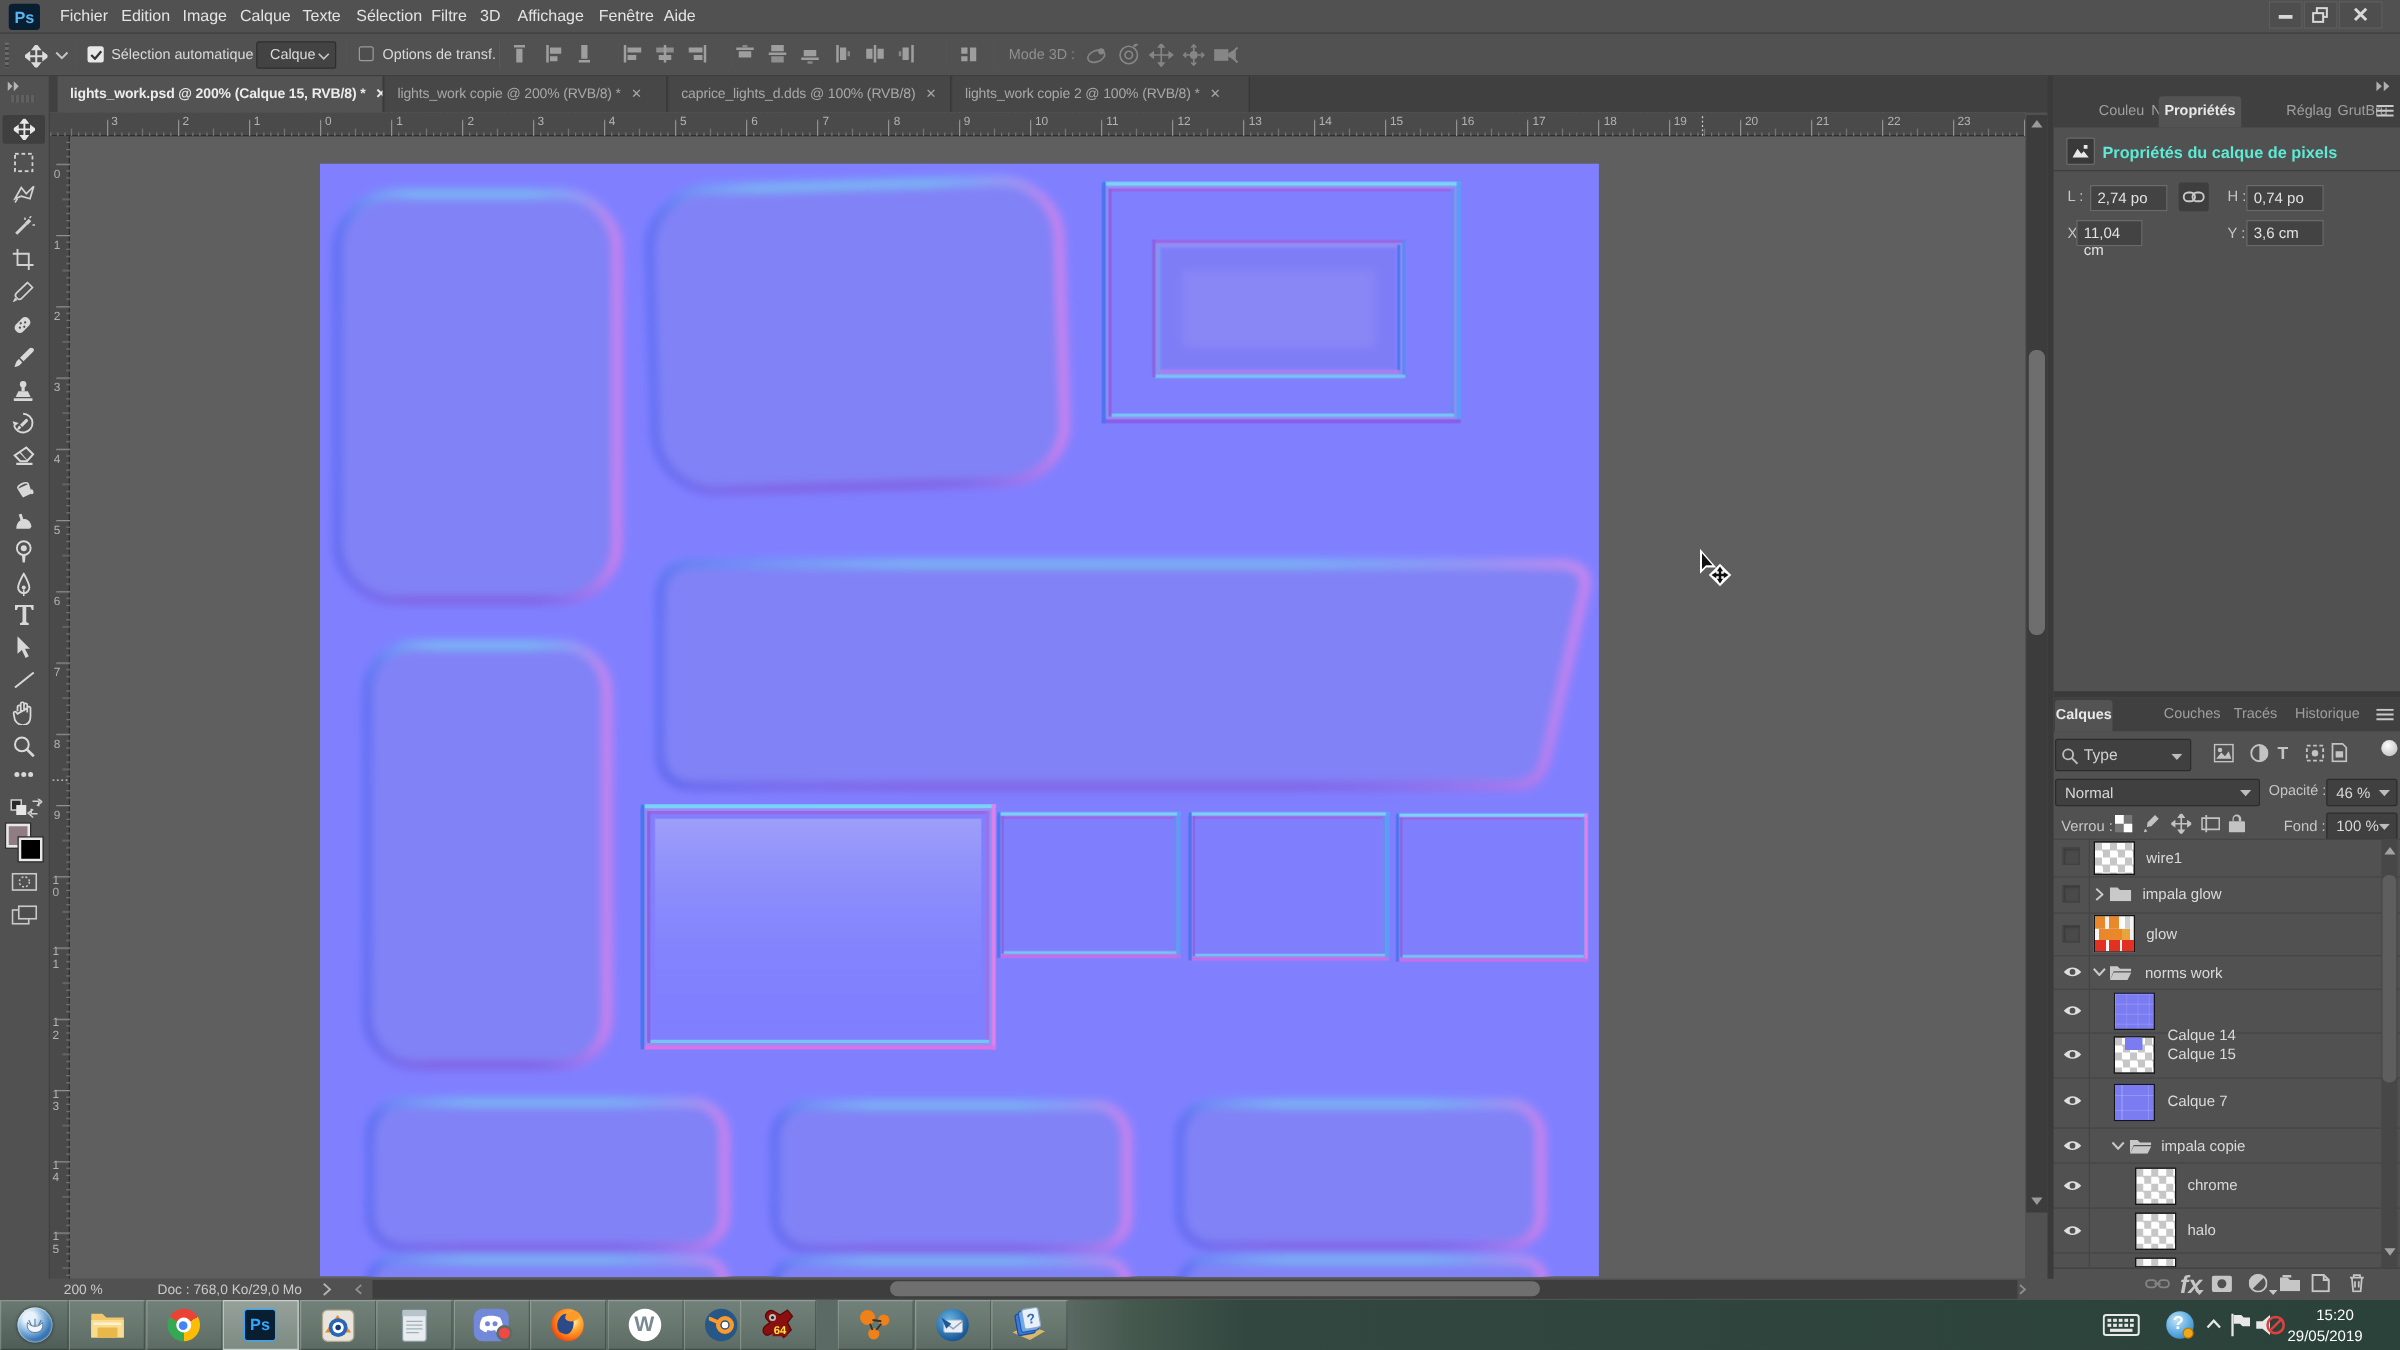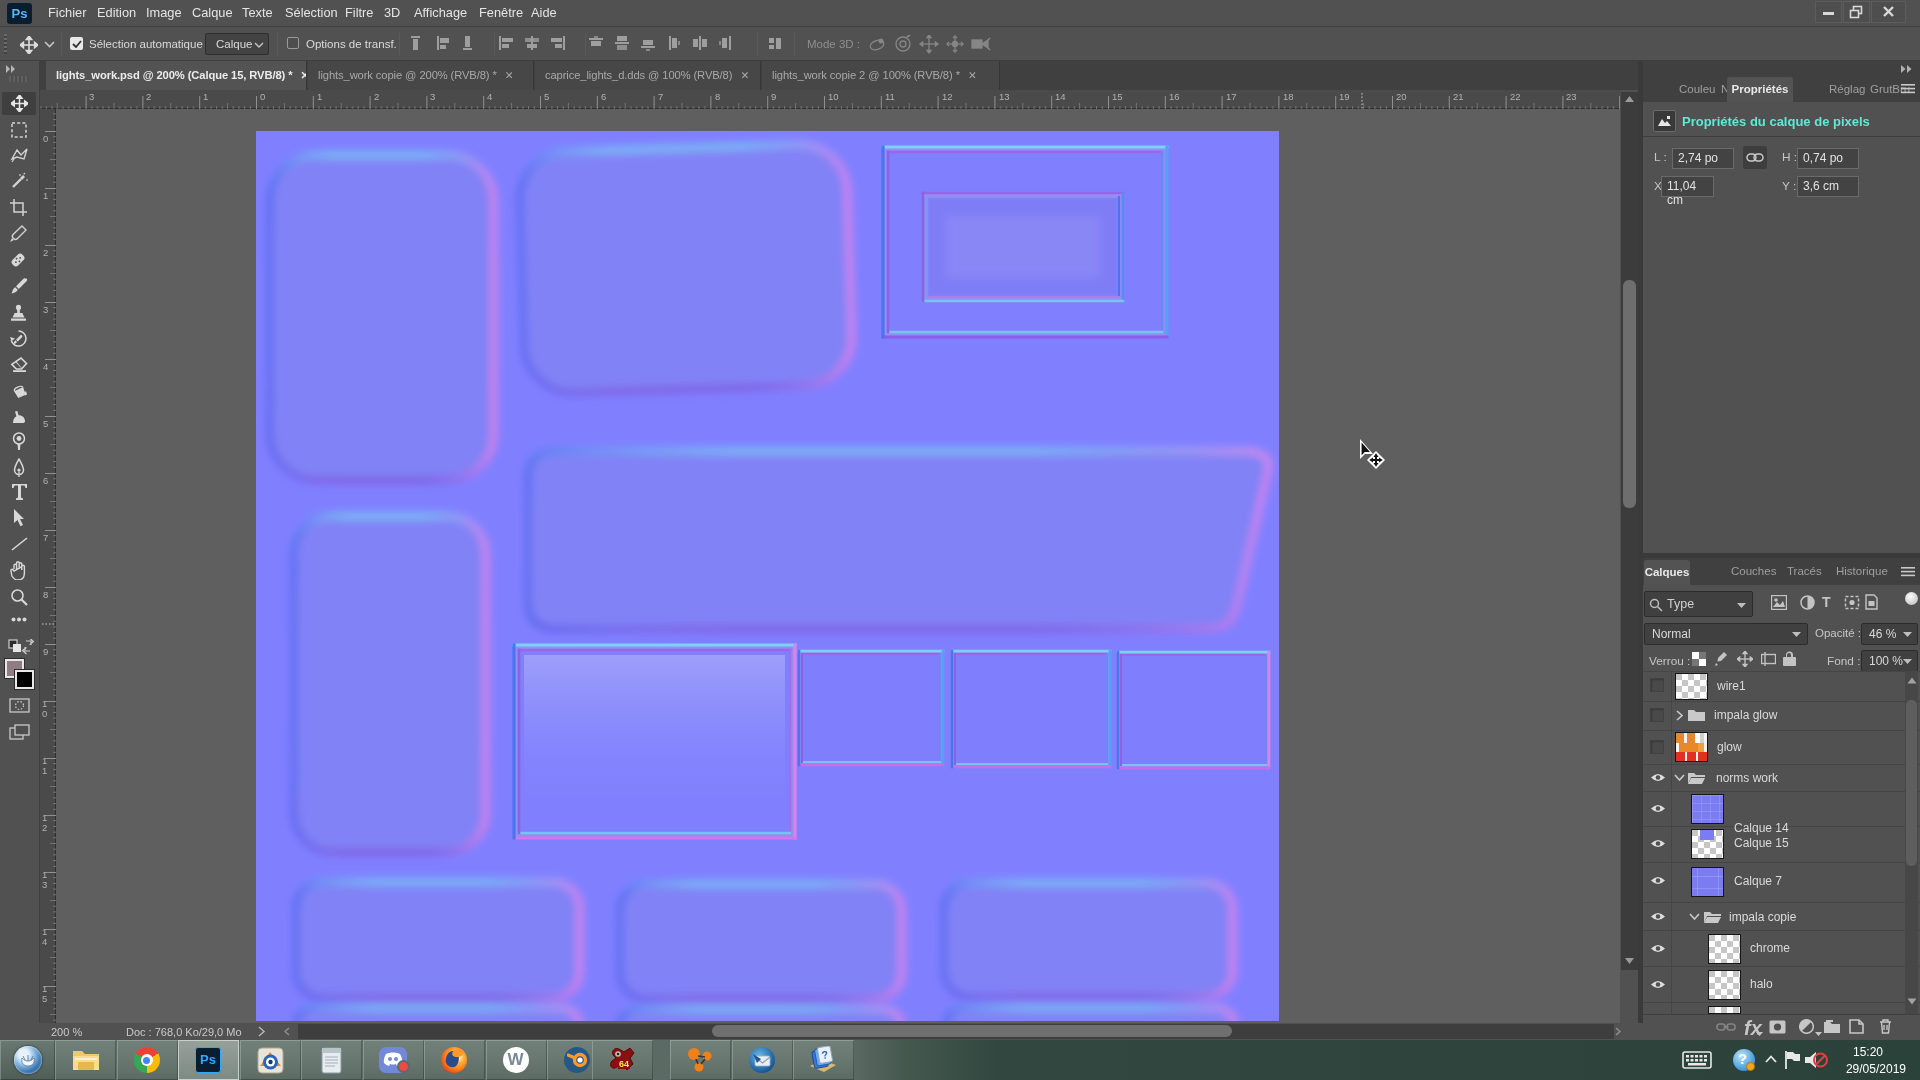--- a/index.html
+++ b/index.html
@@ -1087,21 +1087,21 @@
     <svg class="abs" style="left:1784px;top:10px" width="17" height="20">
         <path d="M2 1v18" stroke="#e8e8e8" stroke-width="1.8"></path>
         <path d="M3 2h6l2 2h5v7h-6l-2-2H3z" fill="#e8e8e8"></path>
       </svg>
     <svg class="abs" style="left:1804px;top:10px" width="24" height="20">
         <path d="M1 7h5l6-5v16l-6-5H1z" fill="#e8e8e8"></path>
         <circle cx="16.5" cy="10" r="6.5" fill="none" stroke="#e04040" stroke-width="2"></circle>
         <line x1="12" y1="14.5" x2="21" y2="5.5" stroke="#e04040" stroke-width="2"></line>
       </svg>
     <div class="abs" style="left:1840px;top:5px;width:56px;text-align:center;color:#fff;font-size:12px">15:20</div>
-    <div class="abs" style="left:1830px;top:22px;width:76px;text-align:right;color:#fff;font-size:12px">29/05/2019</div>
+    <div class="abs" style="left:1830px;top:22px;width:76px;text-align:left;color:#fff;font-size:12px">29/05/2019</div>
   </div>
 
   <svg class="abs" style="left:1357px;top:438px" width="30" height="32" viewBox="0 0 30 32">
     <path d="M3 1v20l5-5h8z" fill="#fff"></path>
     <path d="M4.6 4.5v12.8l3.2-3.2h5.2z" fill="#111"></path>
     <g transform="translate(10,13)">
       <path d="M9 0l9 9-9 9-9-9z" fill="#fff"></path>
       <g fill="#111">
           <path d="M9 2.2L11.5 6h-5zM9 15.8L11.5 12h-5zM2.2 9L6 6.5v5zM15.8 9L12 6.5v5z"></path>
           <rect x="8" y="4" width="2" height="10"></rect>

